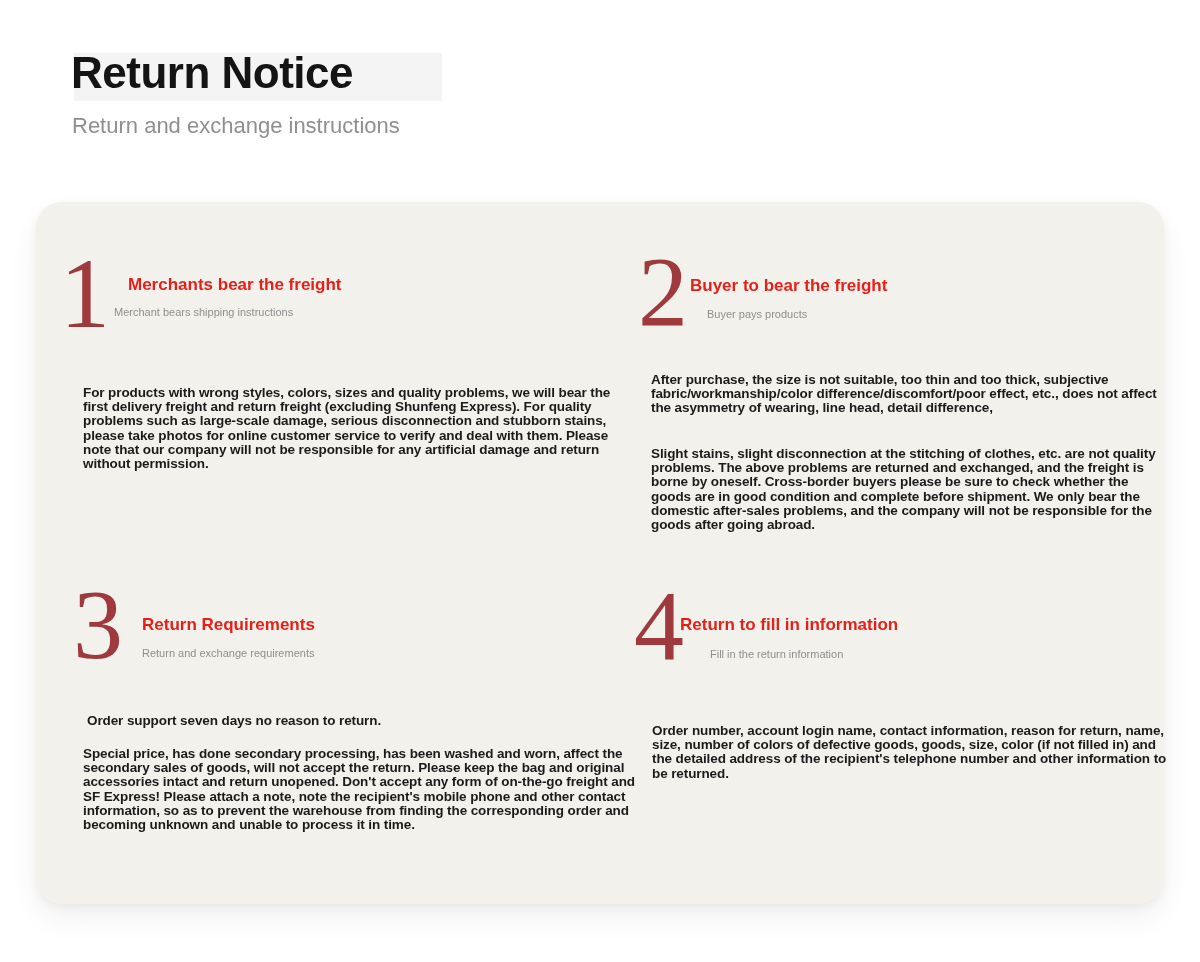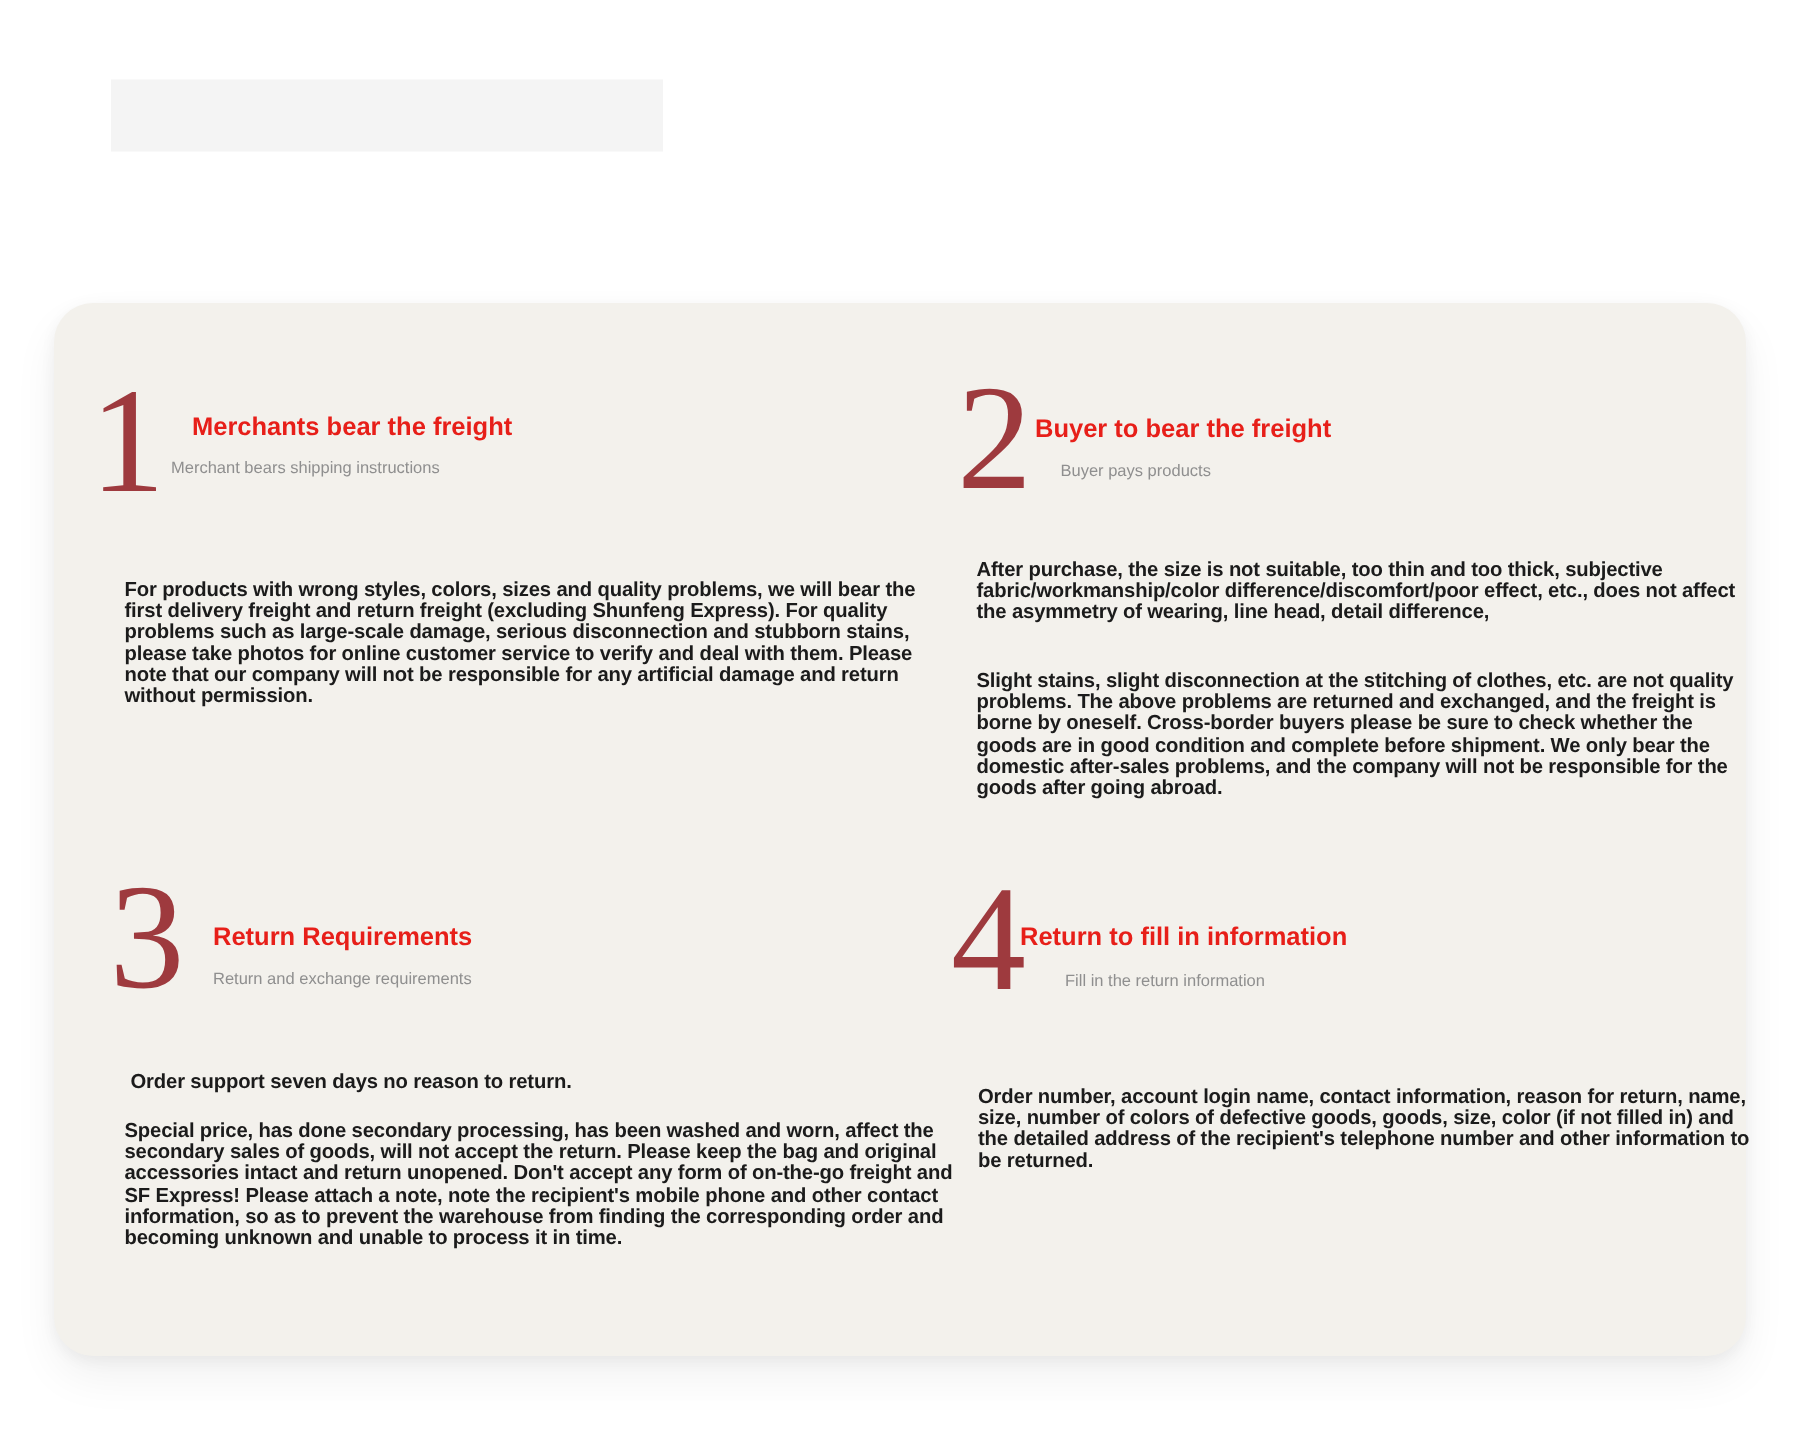--- a/index.html
+++ b/index.html
@@ -66,20 +66,22 @@
   .p3a{left:73px;top:700px;width:550px;}
   .p3b{left:69px;top:733px;width:554px;}
   .p4a{left:638px;top:710px;width:524px;}
 </style>
 </head>
 <body>
 
 <div class="page">
 
   <div class="title-highlight"></div>
+  <h1 class="page-title">Return Notice</h1>
+  <div class="page-subtitle">Return and exchange instructions</div>
 
   <div class="card"></div>
 
   <section>
     <div class="num num-1">1</div>
     <h2 class="sec-title t1">Merchants bear the freight</h2>
     <div class="sec-sub sub1">Merchant bears shipping instructions</div>
     <p class="para p1a">For products with wrong styles, colors, sizes and quality problems, we will bear the first delivery freight and return freight (excluding Shunfeng Express). For quality problems such as large-scale damage, serious disconnection and stubborn stains, please take photos for online customer service to verify and deal with them. Please note that our company will not be responsible for any artificial damage and return without permission.</p>
   </section>
 

